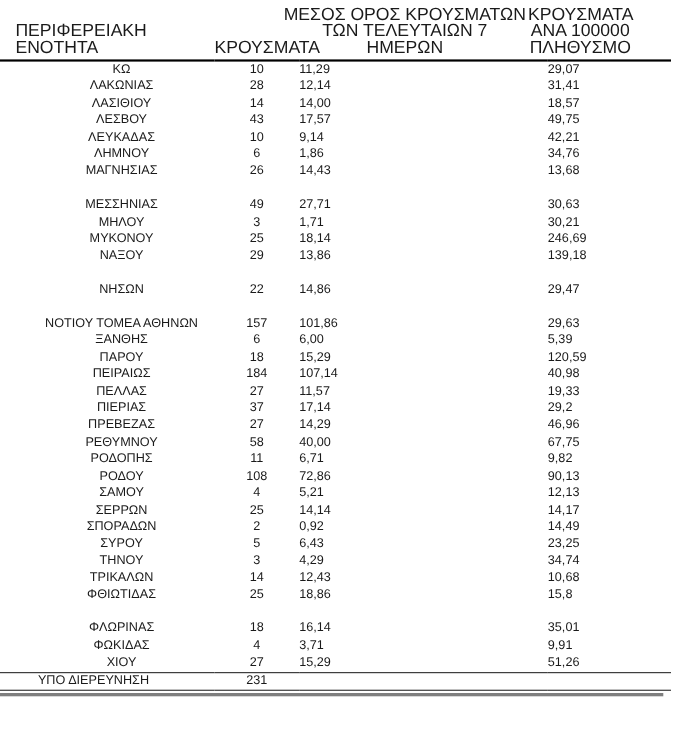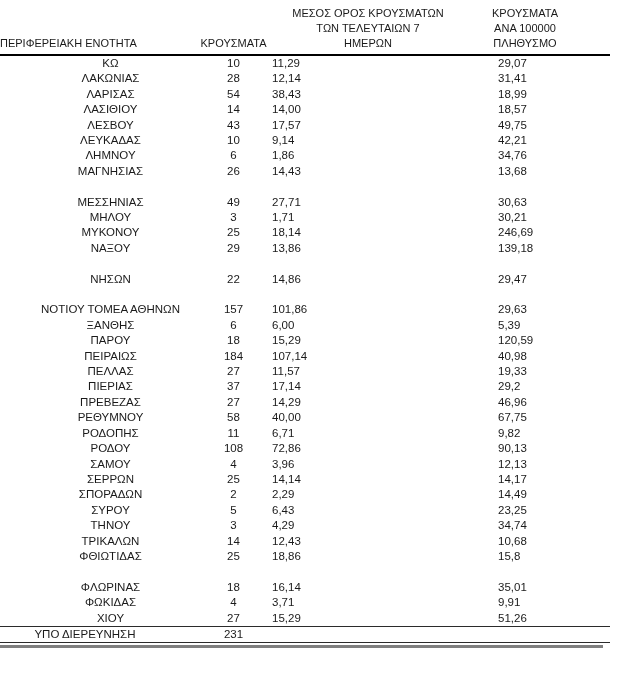--- a/index.html
+++ b/index.html
@@ -21,29 +21,29 @@
     width: 610px;
     color: #1a1a1a;
   }
   col.c1 { width: 195px; }
   col.c2 { width: 77px;  }
   col.c3 { width: 226px; }
   col.c4 { width: 112px; }
 
   thead th {
     font-weight: normal;
-    font-size: 11px;
+    font-size: 16px;
     line-height: 15px;
     vertical-align: bottom;
     padding: 0 0 3px 0;
     height: 51px;
     white-space: pre-line;
     border-bottom: 2px solid #000000;
   }
-  th.h1 { text-align: left; padding-left: 0; }
+  th.h1 { text-align: left; padding-left: 14px; }
   th.h2 { text-align: center; }
   th.h3, th.h4 { text-align: center; }
   th.h3 .shift { display: inline-block; transform: translateX(-17px); white-space: pre-line; }
   th.h4 { padding-right: 22px; }
   th.h4 .shift { display: inline-block; transform: translateX(-18px); white-space: pre-line; }
 
   tbody td {
     font-size: 11.5px;
     line-height: 15.4px;
     height: 15.4px;
@@ -100,26 +100,20 @@
           <td class="c3">11,29</td>
           <td class="c4">29,07</td>
         </tr>
         <tr>
           <td class="c1">ΛΑΚΩΝΙΑΣ</td>
           <td class="c2">28</td>
           <td class="c3">12,14</td>
           <td class="c4">31,41</td>
         </tr>
         <tr>
-          <td class="c1">ΛΑΡΙΣΑΣ</td>
-          <td class="c2">54</td>
-          <td class="c3">38,43</td>
-          <td class="c4">18,99</td>
-        </tr>
-        <tr>
           <td class="c1">ΛΑΣΙΘΙΟΥ</td>
           <td class="c2">14</td>
           <td class="c3">14,00</td>
           <td class="c4">18,57</td>
         </tr>
         <tr>
           <td class="c1">ΛΕΣΒΟΥ</td>
           <td class="c2">43</td>
           <td class="c3">17,57</td>
           <td class="c4">49,75</td>
@@ -246,33 +240,33 @@
         </tr>
         <tr>
           <td class="c1">ΡΟΔΟΥ</td>
           <td class="c2">108</td>
           <td class="c3">72,86</td>
           <td class="c4">90,13</td>
         </tr>
         <tr>
           <td class="c1">ΣΑΜΟΥ</td>
           <td class="c2">4</td>
-          <td class="c3">3,96</td>
+          <td class="c3">5,21</td>
           <td class="c4">12,13</td>
         </tr>
         <tr>
           <td class="c1">ΣΕΡΡΩΝ</td>
           <td class="c2">25</td>
           <td class="c3">14,14</td>
           <td class="c4">14,17</td>
         </tr>
         <tr>
           <td class="c1">ΣΠΟΡΑΔΩΝ</td>
           <td class="c2">2</td>
-          <td class="c3">2,29</td>
+          <td class="c3">0,92</td>
           <td class="c4">14,49</td>
         </tr>
         <tr>
           <td class="c1">ΣΥΡΟΥ</td>
           <td class="c2">5</td>
           <td class="c3">6,43</td>
           <td class="c4">23,25</td>
         </tr>
         <tr>
           <td class="c1">ΤΗΝΟΥ</td>

